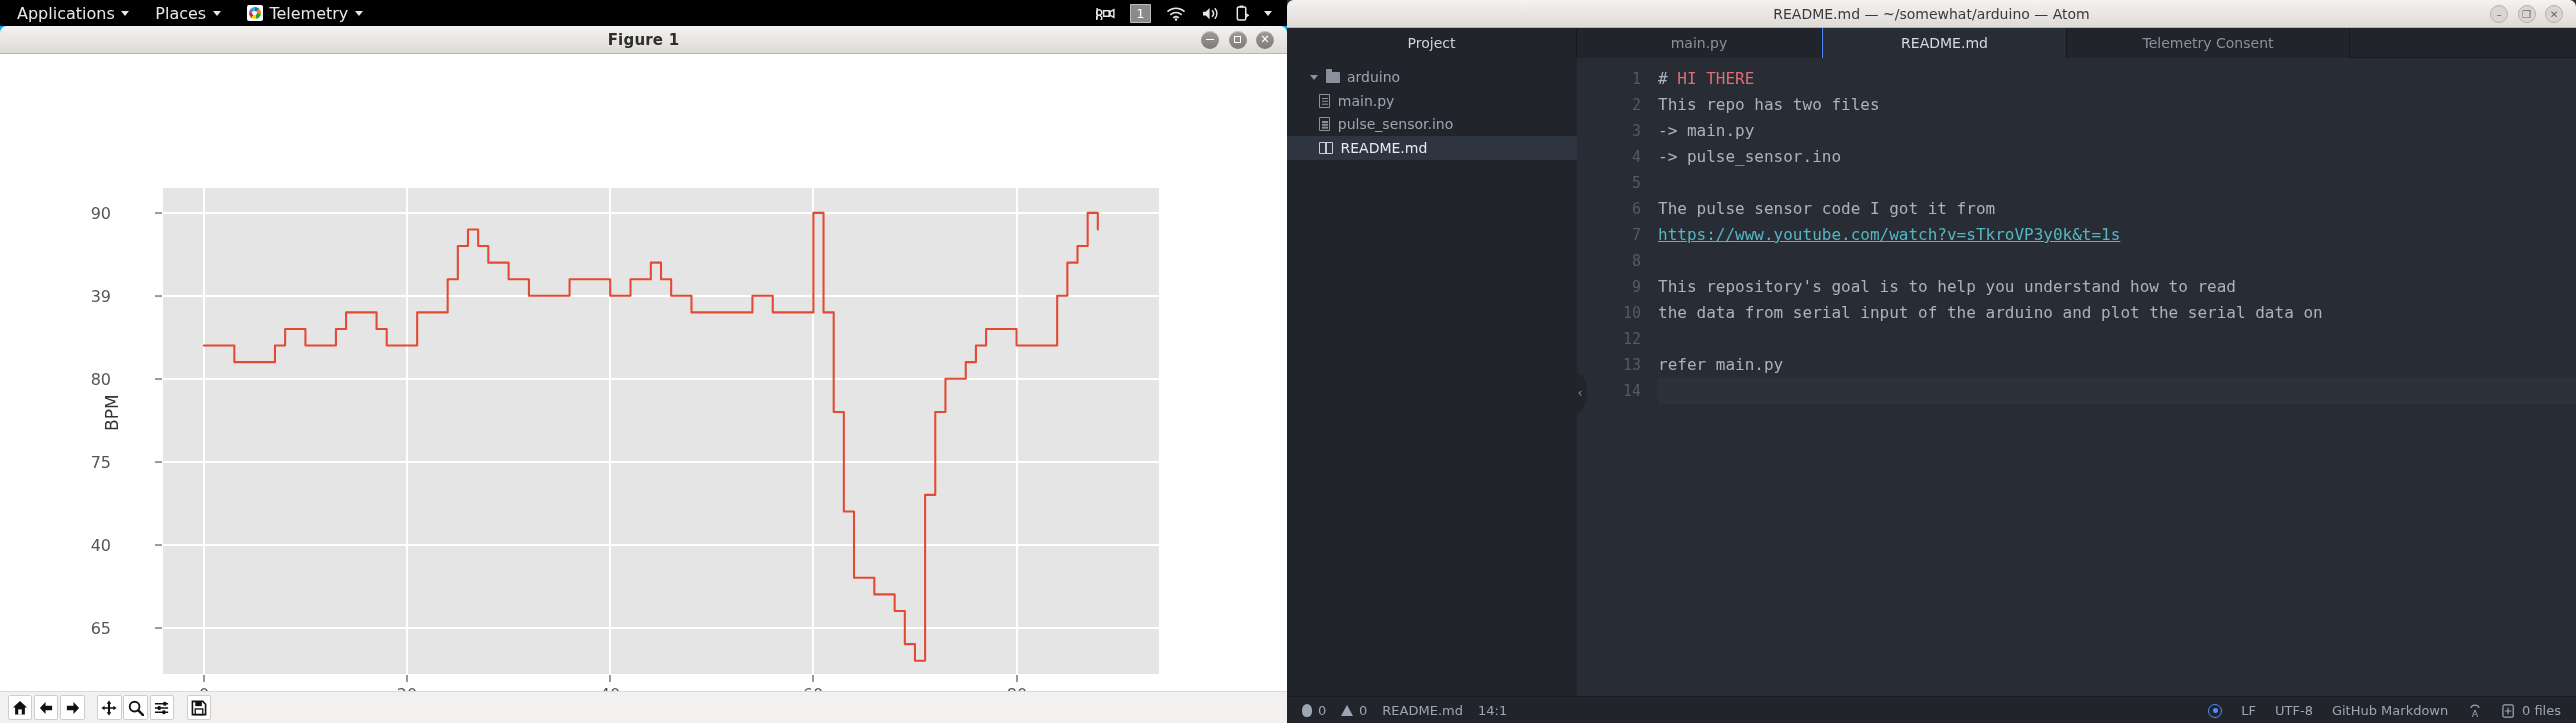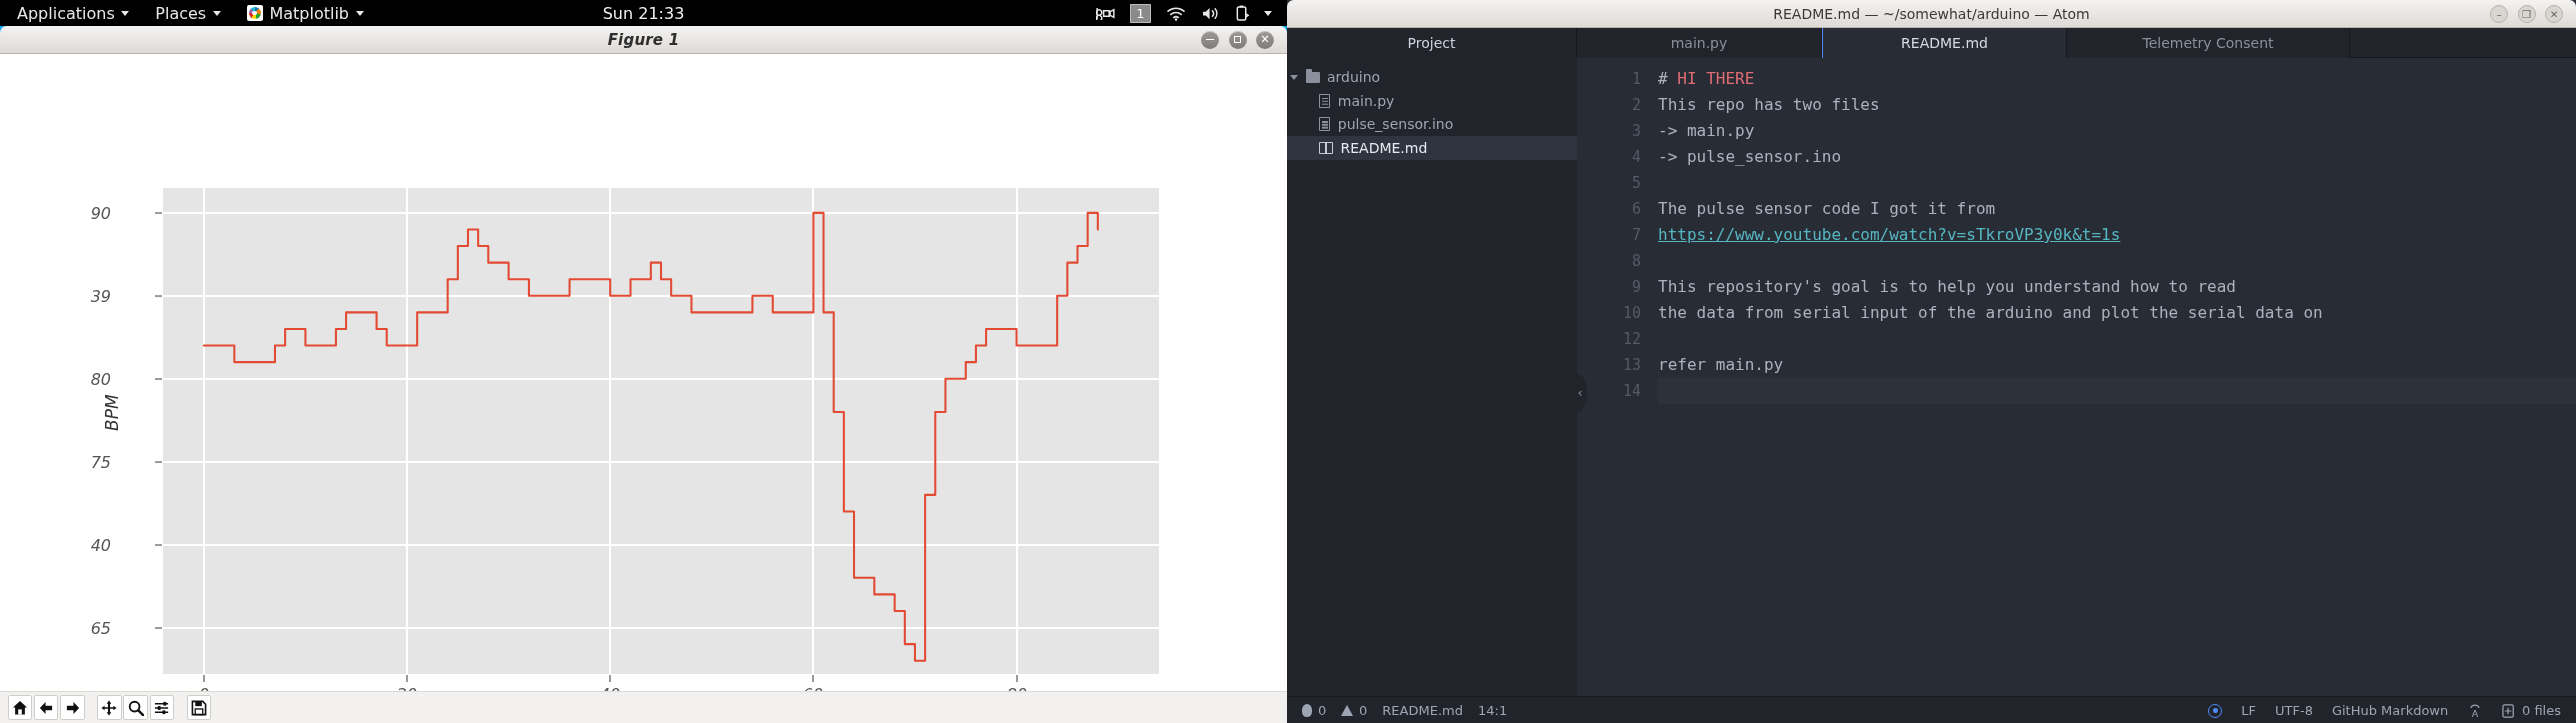--- a/index.html
+++ b/index.html
@@ -57,21 +57,21 @@
   .ws-badge {
     min-width: 21px; height: 19px; background: #8a8a8a; color: #fff;
     font-size: 13px; display: flex; align-items: center; justify-content: center;
     border: 0.9px solid #bdbdbd; border-radius: 0.9px; padding: 0 3.8px;
   }
 
   
   #mpl-window {
     position: absolute; left: 0; top: 26px; width: 1287px; height: 697px;
     background: #0ea5e9;
-    display: flex; flex-direction: column; font-style: italic;
+    display: flex; flex-direction: column;
   }
   #mpl-titlebar {
     height: 28px; flex: 0 0 28px;
     background: linear-gradient(#f4f3f2, #dedad6);
     border-bottom: 0.9px solid #b9b5b1;
     border-top-left-radius: 6.6px; border-top-right-radius: 6.6px;
     display: flex; align-items: center; position: relative;
   }
   #mpl-title {
     position: absolute; left: 0; right: 0; text-align: center;
@@ -175,21 +175,21 @@
   }
   .atom-tab.telemetry { width: 283px; }
 
   #atom-main { flex: 1 1 auto; display: flex; min-height: 0; }
   #tree-view {
     flex: 0 0 290px; width: 290px; background: #21252b; padding-top: 7.5px;
     font-size: 14px; color: #9da5b4;
   }
   .tree-row {
     display: flex; align-items: center; gap: 7.5px; height: 23.6px;
-    padding-left: 3px; cursor: pointer; white-space: nowrap;
+    padding-left: 23px; cursor: pointer; white-space: nowrap;
   }
   .tree-row.child { padding-left: 32px; }
   .tree-row.selected { background: #2f3540; color: #e6e9ef; }
   .tw-caret {
     width: 0; height: 0; border-left: 4.7px solid transparent;
     border-right: 4.7px solid transparent; border-top: 5.7px solid #8a919c;
   }
   .folder-ico {
     width: 14px; height: 11.3px; background: #8a919c; border-radius: 0.9px;
     position: relative;
@@ -272,25 +272,24 @@
     <div class="panel-menu">
       <span>Applications</span>
       <span class="caret-down"></span>
     </div>
     <div class="panel-menu">
       <span>Places</span>
       <span class="caret-down"></span>
     </div>
     <div class="panel-menu">
       <span class="mpl-tray-ico"></span>
-      <span>Matplotlib</span>
+      <span>Telemetry</span>
       <span class="caret-down"></span>
     </div>
 
-    <div id="panel-clock">Sun 21:33</div>
 
     <div id="panel-tray">
       <span class="tray-ico">
         <svg width="19" height="13" viewBox="0 0 20 14">
             <path d="M1 1 L1 13 M3 3 a3 3 0 1 0 0.01 0 M3 9 a3 3 0 1 0 0.01 0 M8 4 h6 v6 h-6 z M15 5 l4 -2 v8 l-4 -2 z" fill="none" stroke="#e8e8e8" stroke-width="1.6"></path>
           </svg>
       </span>
       <span class="ws-badge">1</span>
       <span class="tray-ico">
         <svg width="20" height="15" viewBox="0 0 21 16">

